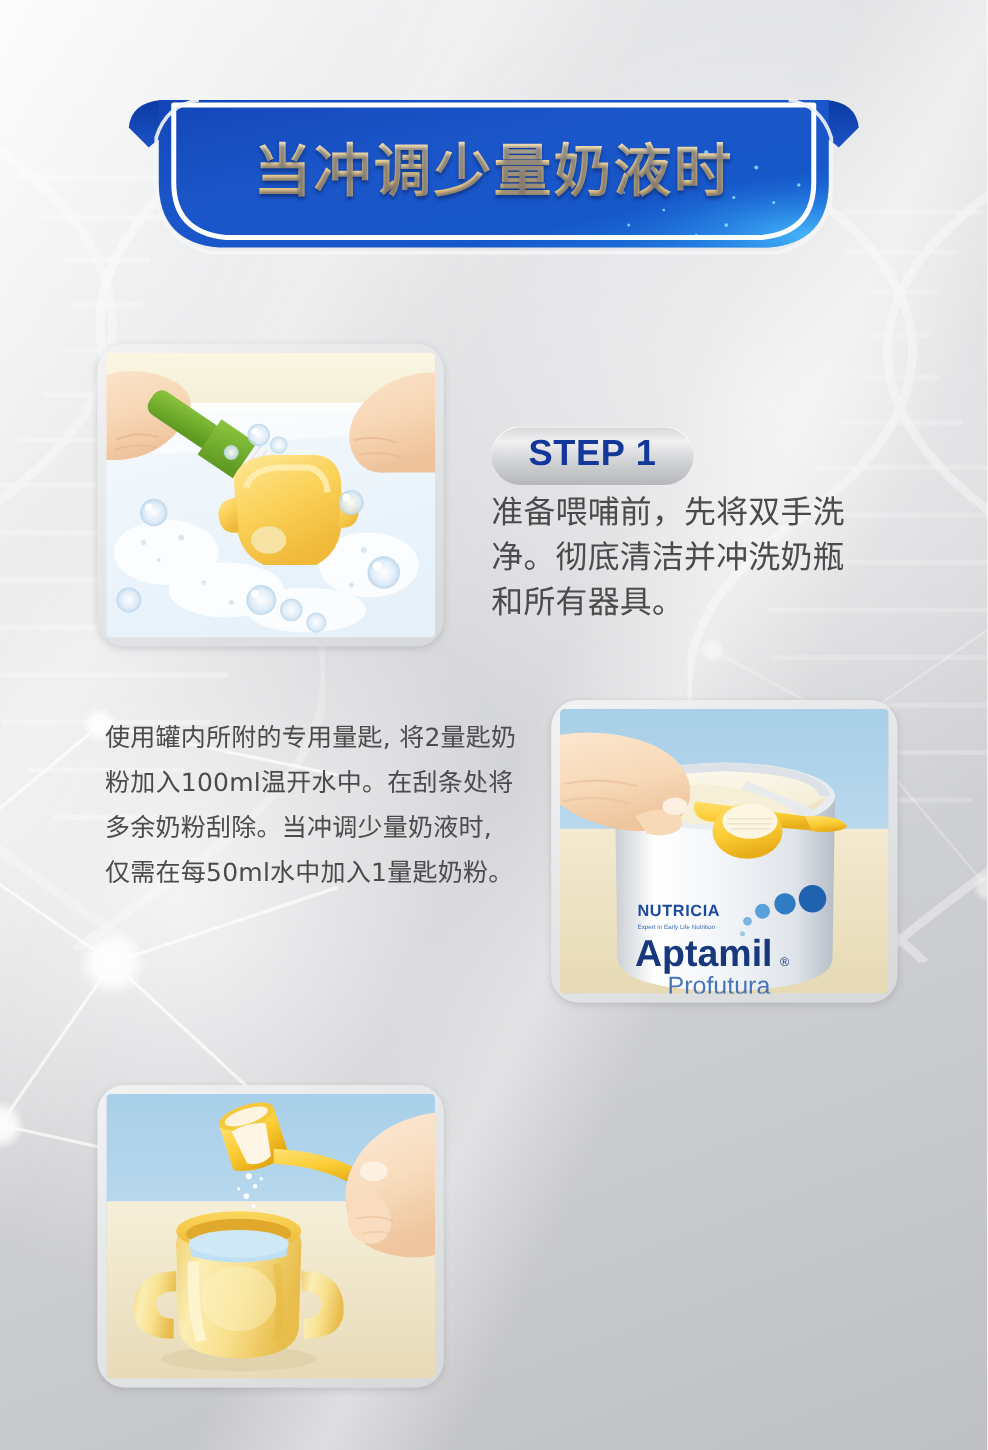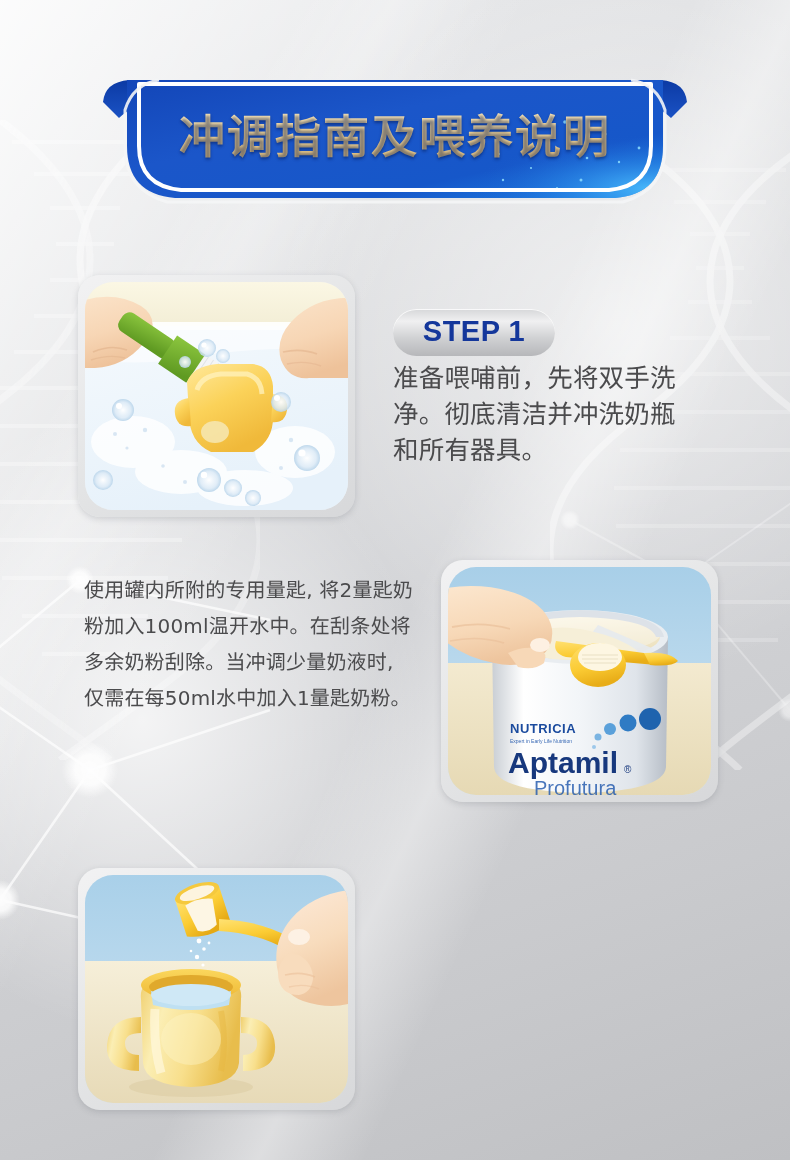--- a/index.html
+++ b/index.html
@@ -104,21 +104,21 @@
     flex: 0 0 277px;
     border-radius: 22px;
     background: linear-gradient(150deg, #f2f2f3 0%, #e4e5e6 50%, #d7d8da 100%);
     padding: 7px;
     box-shadow: 0 2px 6px rgba(90,95,105,0.22);
   }
   .photo-inner {
     position: relative;
     width: 100%;
     height: 100%;
-    border-radius: 28px;
+    border-radius: 4px;
     overflow: hidden;
   }
   .photo-inner svg { display: block; width: 100%; height: 100%; }
 
   .text-col { flex: 1 1 auto; padding-top: 34px; }
   #step2 .text-col { padding-top: 8px; padding-right: 20px; }
   #step1 .text-col, #step3 .text-col { padding-left: 38px; }
   #step2 .text-col { padding-left: 6px; }
 
   .step-badge {
@@ -127,20 +127,21 @@
     padding: 6px 26px 8px 26px;
     border-radius: 26px;
     text-align: center;
     font-size: 29px;
     font-weight: bold;
     letter-spacing: 0.5px;
     color: #14379b;
     background: linear-gradient(180deg, #d6d7d9 0%, #f0f0f1 26%, #d0d1d3 62%, #b6b7ba 100%);
     box-shadow: inset 0 1px 0 rgba(255,255,255,0.85);
     font-family: "Liberation Sans", "DejaVu Sans", sans-serif;
+    margin-top: 32px;
   }
 
   .step-text {
     margin-top: 4px;
     font-size: 25.5px;
     line-height: 36px;
     color: #4b4b4d;
     letter-spacing: 0.2px;
     font-family: "DejaVu Sans", "Liberation Sans", sans-serif;
     max-width: 300px;
@@ -294,21 +295,21 @@
             <circle cx="544" cy="86" r="1.4"></circle>
           <circle cx="462" cy="126" r="1.0"></circle>
             <circle cx="408" cy="118" r="1.2"></circle>
         </g>
       </g>
 
       <path d="M44,22 L556,22 L556,84 Q556,124 514,128 L86,128 Q44,124 44,84 Z" fill="none" stroke="#ffffff" stroke-width="4" stroke-linejoin="round"></path>
 
       <path d="M64,18 Q38,22 30,48 L30,86 Q30,128 72,140 L528,140 Q570,128 570,86 L570,48 Q562,22 536,18" fill="none" stroke="#f4f5f6" stroke-width="3" stroke-opacity="0.9"></path>
     </svg>
-    <div class="banner-title">冲调指南及喂养说明</div>
+    <div class="banner-title">当冲调少量奶液时</div>
   </div>
 
   <div class="step-row" id="step1">
     <div class="photo-frame">
       <div class="photo-inner">
         <svg viewBox="0 0 263 228">
           <defs>
             <linearGradient id="sinkG" x1="0" y1="0" x2="0" y2="1">
               <stop offset="0%" stop-color="#fbf7e4"></stop>
               <stop offset="100%" stop-color="#f3eed6"></stop>

